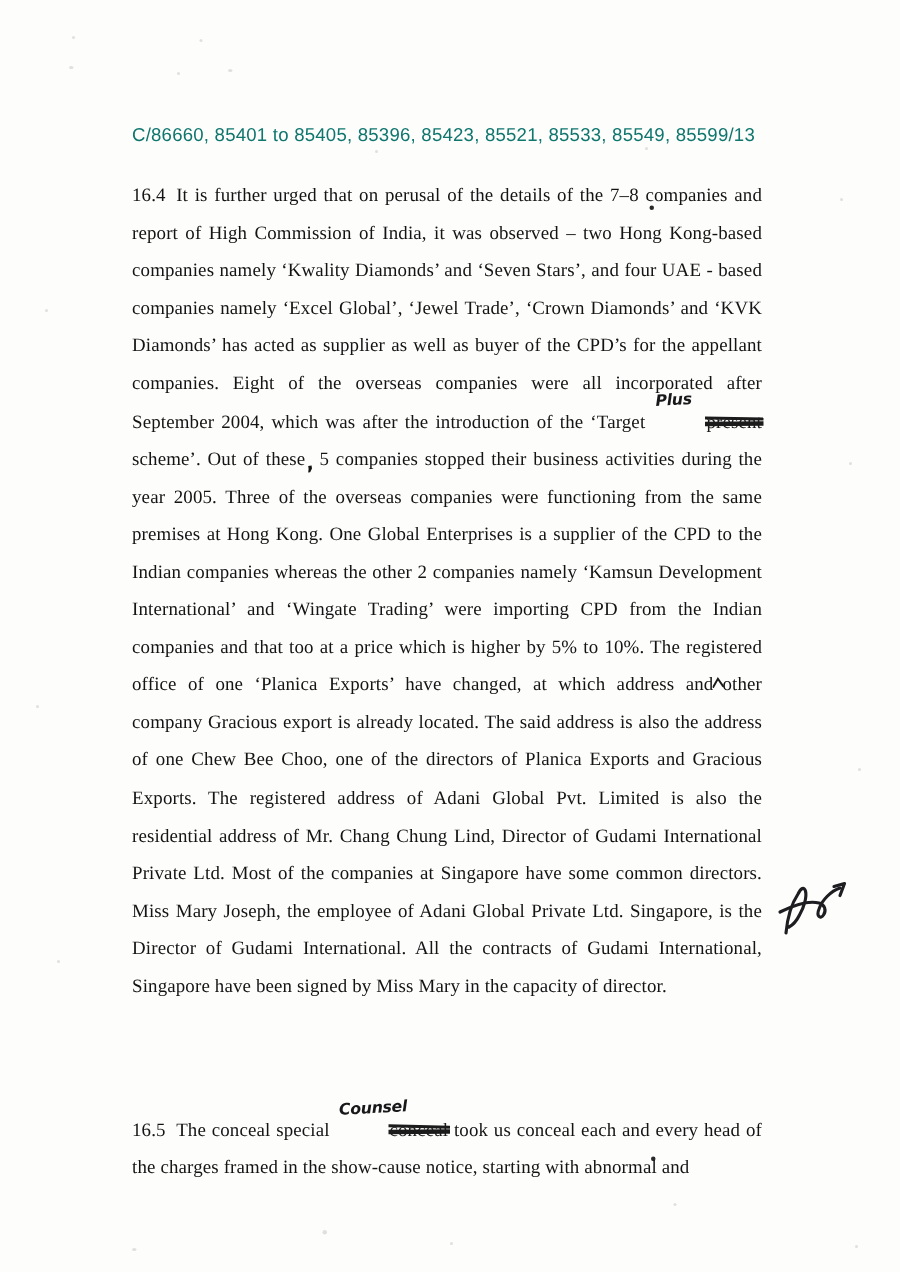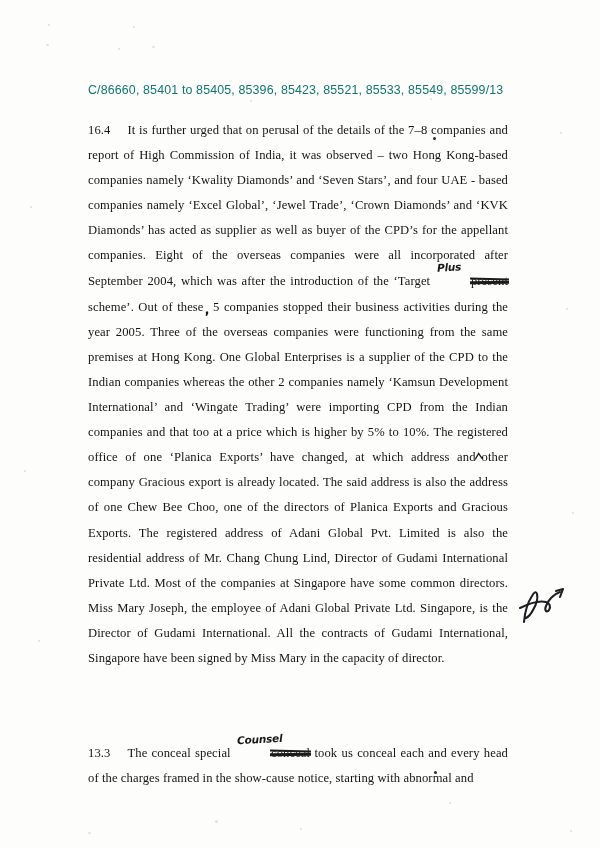--- a/index.html
+++ b/index.html
@@ -55,21 +55,21 @@
     text-justify: inter-word;
     font-size: 12.6px;
     line-height: 25.1px;
     color: #141414;
     letter-spacing: 0.1px;
   }
   #para-164 { top: 118px; }
   #para-165 { top: 741px; }
 
   .para-num {
-    margin-right: 17px;
+    margin-right: 7px;
   }
   
   .hand {
     font-family: "DejaVu Sans", "Liberation Sans", sans-serif;
     font-style: italic;
     font-weight: 600;
     color: #18181a;
     font-size: 10.5px;
     letter-spacing: -0.2px;
     transform: rotate(-3deg);
@@ -186,16 +186,16 @@
 
   <div class="signature">
     <svg width="60" height="52" viewBox="0 0 60 52">
       <path d="M8 44 C9 33, 12 24, 16 18 C18 14, 20 13, 21 16 C22 20, 20 27, 17 32 C15 36, 12 39, 10 40" stroke="#1e1e22" stroke-width="2.1" fill="none" stroke-linecap="round"></path>
       <path d="M4 30 C12 26, 22 22, 30 24 C34 25, 35 29, 33 32 C31 35, 28 33, 30 28 C32 22, 38 16, 44 14" stroke="#1e1e22" stroke-width="2.1" fill="none" stroke-linecap="round"></path>
       <path d="M40 13 L47 11 L44 19" stroke="#1e1e22" stroke-width="2.1" fill="none" stroke-linecap="round" stroke-linejoin="round"></path>
     </svg>
   </div>
 
   <div class="body-block" id="para-165">
-    <span class="para-num">13.3</span><span>The conceal special </span><span class="annot-wrap"><span class="annot-above hand">Counsel</span><span class="struck">conceal</span></span><span> took us conceal each and every head of the charges framed in the show-cause notice, starting with abnormal and</span>
+    <span class="para-num">16.5</span><span>The conceal special </span><span class="annot-wrap"><span class="annot-above hand">Counsel</span><span class="struck">conceal</span></span><span> took us conceal each and every head of the charges framed in the show-cause notice, starting with abnormal and</span>
   </div>
 
 </div>
 
 </body></html>

